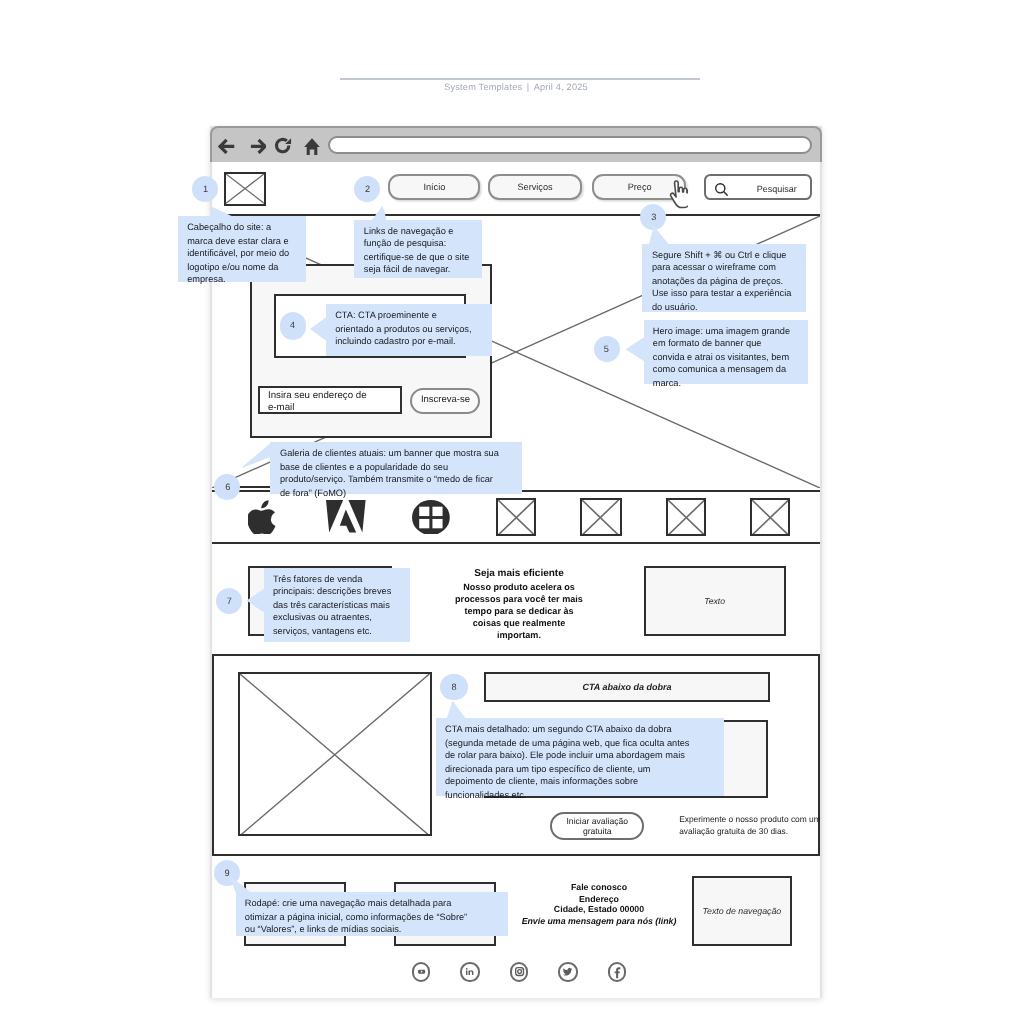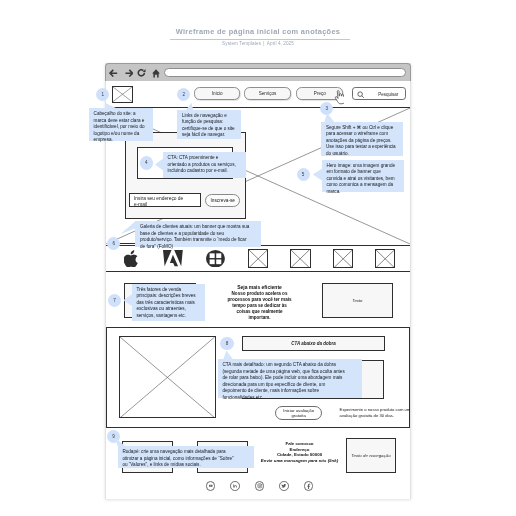--- a/index.html
+++ b/index.html
@@ -89,21 +89,20 @@
   .tail{position:absolute;background:#d4e4fb;}
   .badge{position:absolute;width:13.2px;height:13.2px;border-radius:50%;background:#cfe1fa;
     display:flex;align-items:center;justify-content:center;font-size:4.6px;color:#3b3b3b;}
   .lead{position:absolute;background:#2f2f2f;height:1.3px;}
 </style>
 </head>
 <body>
 
 <div id="root">
 
-  <div class="doc-title">Wireframe de página inicial com anotações</div>
   <div class="title-rule"></div>
   <div class="doc-sub"><span>System Templates</span><span class="sep">|</span><span>April 4, 2025</span></div>
 
   <div class="browser">
 
     <div class="chrome">
       <svg style="left:3.4px;top:4.9px" width="8.6" height="8.4" viewBox="0 0 24 24">
           <path d="M23 12H3.5M12 2.6 2.6 12l9.4 9.4" fill="none" stroke="#3a3a3a" stroke-width="4.6" stroke-linecap="butt" stroke-linejoin="miter"></path>
         </svg>
       <svg style="left:18.6px;top:4.9px" width="8.6" height="8.4" viewBox="0 0 24 24">

